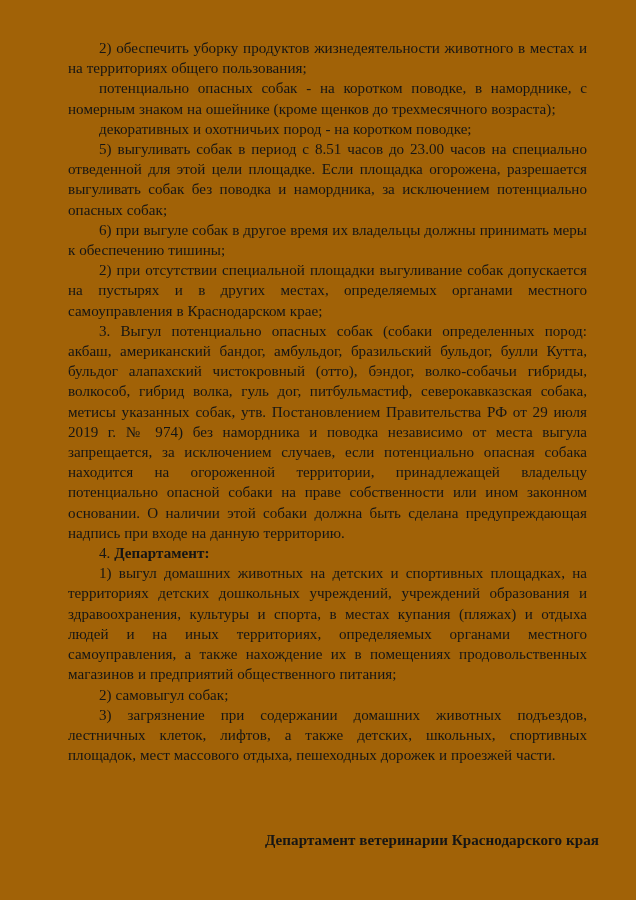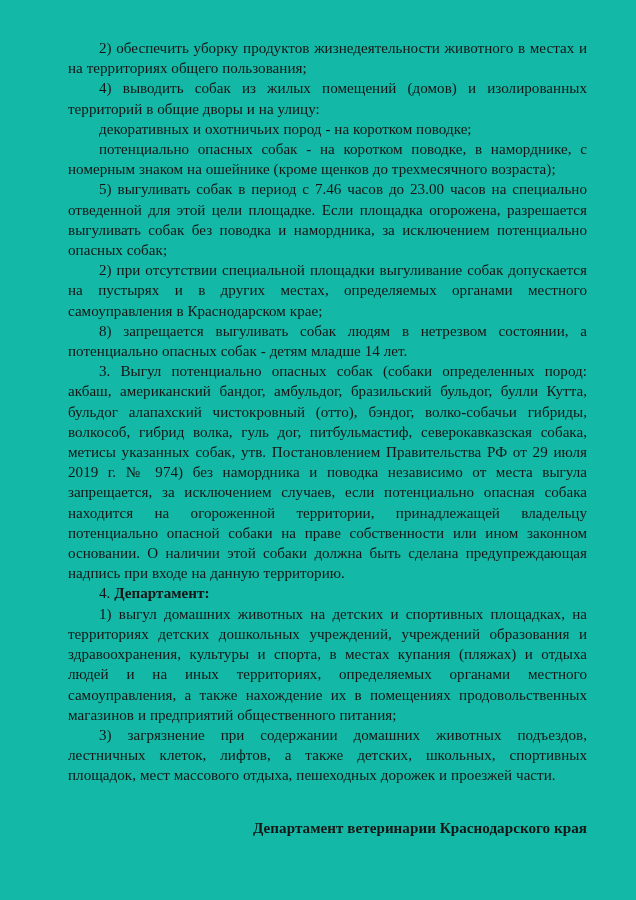--- a/index.html
+++ b/index.html
@@ -13,21 +13,21 @@
     height: 900px;
     overflow: hidden;
     font-family: "Liberation Serif", "DejaVu Serif", serif;
     color: #151515;
     -webkit-font-smoothing: antialiased;
   }
   .page {
     position: relative;
     width: 636px;
     height: 900px;
-    background: #14b8a6;
+    background: #a16207;
     box-sizing: border-box;
   }
   .content {
     position: absolute;
     left: 68px;
     top: 38px;
     width: 519px;
   }
   .para {
     margin: 0;
@@ -43,57 +43,57 @@
   }
   
   .bold {
     font-weight: bold;
   }
   .footer {
     position: absolute;
     left: 68px;
     top: 818px;
     width: 519px;
-    margin: 0;
+    margin: 12px;
     font-size: 15.1px;
     line-height: 20.2px;
     font-weight: bold;
     text-align: right;
     letter-spacing: 0.05px;
   }
 </style>
 </head>
 <body>
 
 <div class="page">
 
   <div class="content">
 
     <p class="para">2) обеспечить уборку продуктов жизнедеятельности животного в местах и на территориях общего пользования;</p>
 
 
-    <p class="para">4) выводить собак из жилых помещений (домов) и изолированных территорий в общие дворы и на улицу:</p>
+
+    <p class="para">потенциально опасных собак - на коротком поводке, в наморднике, с номерным знаком на ошейнике (кроме щенков до трехмесячного возраста);</p>
 
     <p class="para">декоративных и охотничьих пород - на коротком поводке;</p>
 
-    <p class="para">потенциально опасных собак - на коротком поводке, в наморднике, с номерным знаком на ошейнике (кроме щенков до трехмесячного возраста);</p>
+    <p class="para">5) выгуливать собак в период с 8.51 часов до 23.00 часов на специально отведенной для этой цели площадке. Если площадка огорожена, разрешается выгуливать собак без поводка и намордника, за исключением потенциально опасных собак;</p>
 
-    <p class="para">5) выгуливать собак в период с 7.46 часов до 23.00 часов на специально отведенной для этой цели площадке. Если площадка огорожена, разрешается выгуливать собак без поводка и намордника, за исключением потенциально опасных собак;</p>
-
+    <p class="para">6) при выгуле собак в другое время их владельцы должны принимать меры к обеспечению тишины;</p>
 
     <p class="para">2) при отсутствии специальной площадки выгуливание собак допускается на пустырях и в других местах, определяемых органами местного самоуправления в Краснодарском крае;</p>
 
-    <p class="para">8) запрещается выгуливать собак людям в нетрезвом состоянии, а потенциально опасных собак - детям младше 14 лет.</p>
 
     <p class="para">3. Выгул потенциально опасных собак (собаки определенных пород: акбаш, американский бандог, амбульдог, бразильский бульдог, булли Кутта, бульдог алапахский чистокровный (отто), бэндог, волко-собачьи гибриды, волкособ, гибрид волка, гуль дог, питбульмастиф, северокавказская собака, метисы указанных собак, утв. Постановлением Правительства РФ от 29 июля 2019 г. № 974) без намордника и поводка независимо от места выгула запрещается, за исключением случаев, если потенциально опасная собака находится на огороженной территории, принадлежащей владельцу потенциально опасной собаки на праве собственности или ином законном основании. О наличии этой собаки должна быть сделана предупреждающая надпись при входе на данную территорию.</p>
 
     <p class="para"><span>4. </span><span class="bold">Департамент:</span></p>
 
     <p class="para">1) выгул домашних животных на детских и спортивных площадках, на территориях детских дошкольных учреждений, учреждений образования и здравоохранения, культуры и спорта, в местах купания (пляжах) и отдыха людей и на иных территориях, определяемых органами местного самоуправления, а также нахождение их в помещениях продовольственных магазинов и предприятий общественного питания;</p>
 
+    <p class="para">2) самовыгул собак;</p>
 
     <p class="para">3) загрязнение при содержании домашних животных подъездов, лестничных клеток, лифтов, а также детских, школьных, спортивных площадок, мест массового отдыха, пешеходных дорожек и проезжей части.</p>
 
   </div>
 
   <p class="footer">Департамент ветеринарии Краснодарского края</p>
 
 </div>
 
 </body></html>

